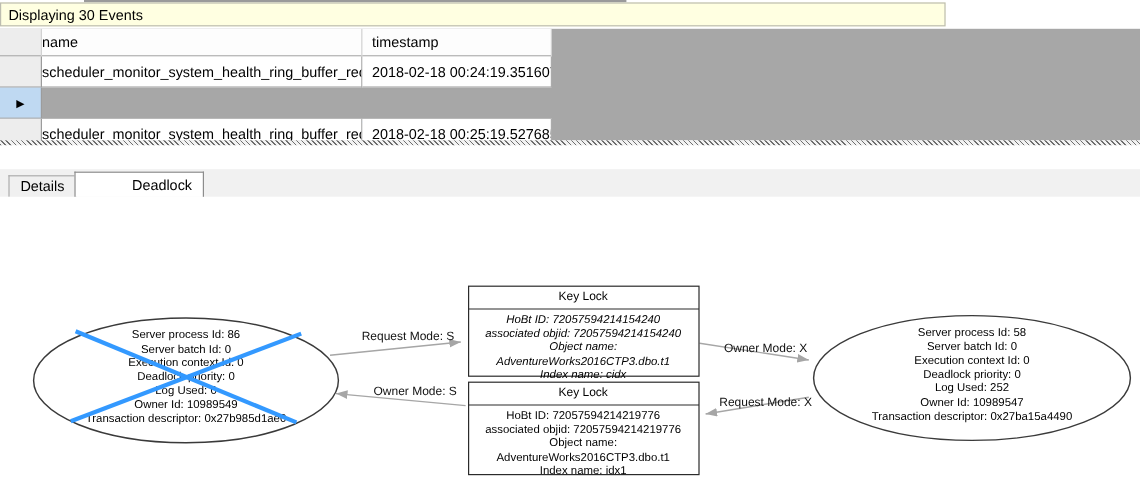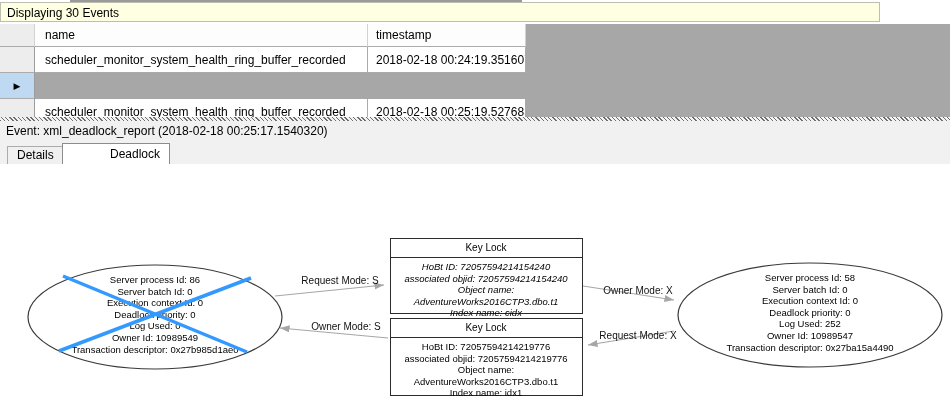--- a/index.html
+++ b/index.html
@@ -3,33 +3,33 @@
 <meta charset="utf-8">
 <style>
   html,body{margin:0;padding:0;background:#fff;}
   .screen{position:relative;width:950px;height:400px;overflow:hidden;background:#fff;
           font-family:"Liberation Sans",sans-serif;color:#000;}
 
   
   .top-strip{position:absolute;left:70px;top:0;width:452px;height:2px;background:#9a9a9a;}
 
   
-  .statusbar{position:absolute;left:0;top:2px;width:880px;height:20px;background:#FFFFE1;
+  .statusbar{position:absolute;left:0;top:2px;width:788px;height:20px;background:#FFFFE1;
              border:1px solid #bdbdb0;font-size:12px;line-height:20px;padding-left:6px;box-sizing:border-box;}
 
   
   .grid{position:absolute;left:0;top:24px;width:950px;height:93px;background:#a7a7a7;overflow:hidden;}
   .grid-row{display:flex;height:26px;}
   .grid-row.header{height:23px;}
   .cell{box-sizing:border-box;background:#fff;border-right:1px solid #ababab;border-bottom:1px solid #ababab;
         font-size:12px;display:flex;align-items:center;overflow:hidden;white-space:nowrap;}
   .header .cell{background:#fdfdfd;border-right:1px solid #d2d2d2;border-bottom:1px solid #ababab;}
   .c-rowhdr{width:35px;background:#ededed;justify-content:center;border-right:1px solid #9c9c9c;}
   .header .c-rowhdr{background:#ededed;}
-  .c-name{width:333px;padding-left:10px;}
+  .c-name{width:267px;}
   .c-ts{width:158px;padding-left:8px;text-align:right;}
   .grid-row.selected .c-name,.grid-row.selected .c-ts{background:#3399FF;color:#fff;outline:1px dotted rgba(0,0,0,.65);outline-offset:-2px;margin-top:28px;}
   .grid-row.selected .c-rowhdr{background:#bfd9f2;}
   .row-marker{font-size:9px;color:#000;}
 
   
   .splitter{position:absolute;left:0;top:117px;width:950px;height:4px;
             background:repeating-linear-gradient(45deg,#6e6e6e 0 1px,#f2f2f2 1px 3px);}
 
   
@@ -93,21 +93,20 @@
     </div>
     <div class="grid-row">
       <div class="cell c-rowhdr"></div>
       <div class="cell c-name">scheduler_monitor_system_health_ring_buffer_recorded</div>
       <div class="cell c-ts">2018-02-18 00:25:19.5276859</div>
     </div>
   </div>
 
   <div class="splitter"></div>
 
-  <div class="eventbar">Event: xml_deadlock_report (2018-02-18 00:25:17.1540320)</div>
 
   <div class="tabstrip">
     <div class="tab tab-inactive">Details</div>
     <div class="tab tab-active">Deadlock</div>
   </div>
 
   <div class="canvas">
 
     <svg class="lyr-shapes" width="950" height="236" viewBox="0 0 950 236">
       <defs>

